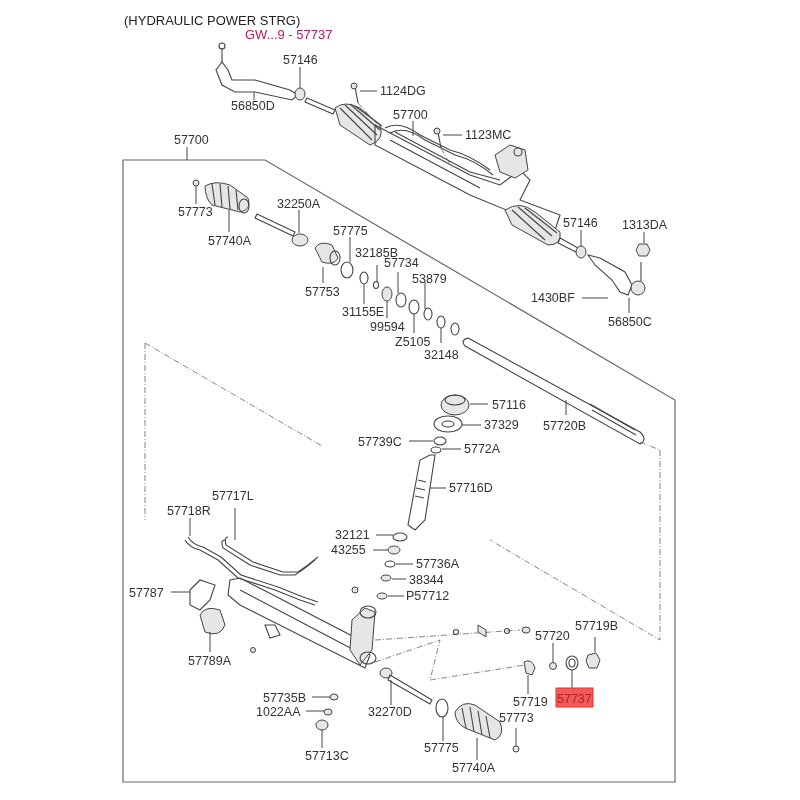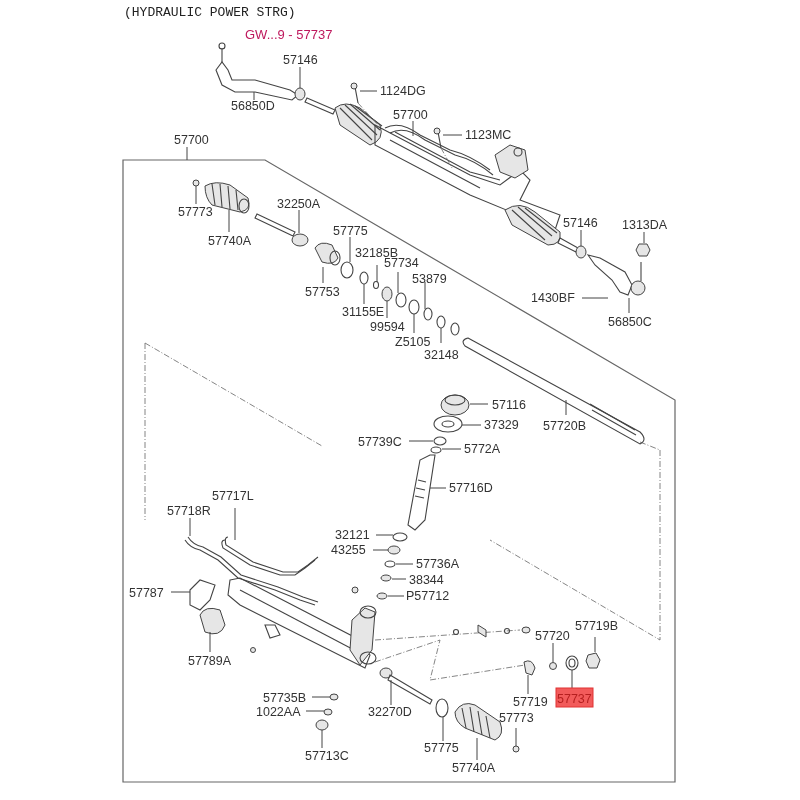--- a/index.html
+++ b/index.html
@@ -10,21 +10,21 @@
   .part { fill:none; stroke:#444; stroke-width:1.1; }
   .partf { fill:#e6e6e6; stroke:#444; stroke-width:1; }
   .lead { stroke:#444; stroke-width:1; fill:none; }
   .frame { stroke:#666; stroke-width:1.2; fill:none; }
   .dash { stroke:#777; stroke-width:0.9; fill:none; stroke-dasharray:6 2 1 2; }
   .hl { fill:#f25b5b; stroke:#e03333; stroke-width:1; }
 </style>
 </head>
 <body>
 
-<div class="hdr" style="left:124px; top:5px;font-family:Liberation Mono, monospace;">(HYDRAULIC POWER STRG)</div>
+<div class="hdr" style="left:124px; top:13px;">(HYDRAULIC POWER STRG)</div>
 <div class="hdr" style="left:222px; top:27px; color:#be185d;margin-left:23px;">GW...9 - 57737</div>
 
 <svg id="diagram" viewBox="0 0 800 800" xmlns="http://www.w3.org/2000/svg">
 
   <path class="frame" d="M123,160 L265,160 L675,400 L675,782 L123,782 Z"></path>
   <line class="lead" x1="187" y1="147" x2="187" y2="160"></line>
 
   <path class="dash" d="M145,343 L322,446 M145,343 L145,520 M660,450 L660,640 L490,540 M640,442 L660,450"></path>
 
   <g>

